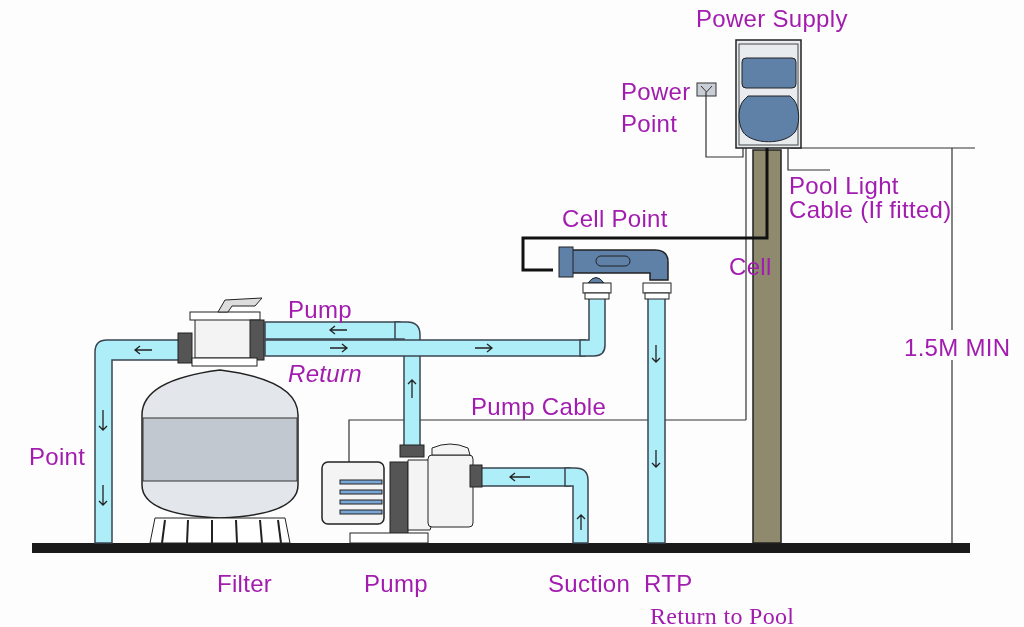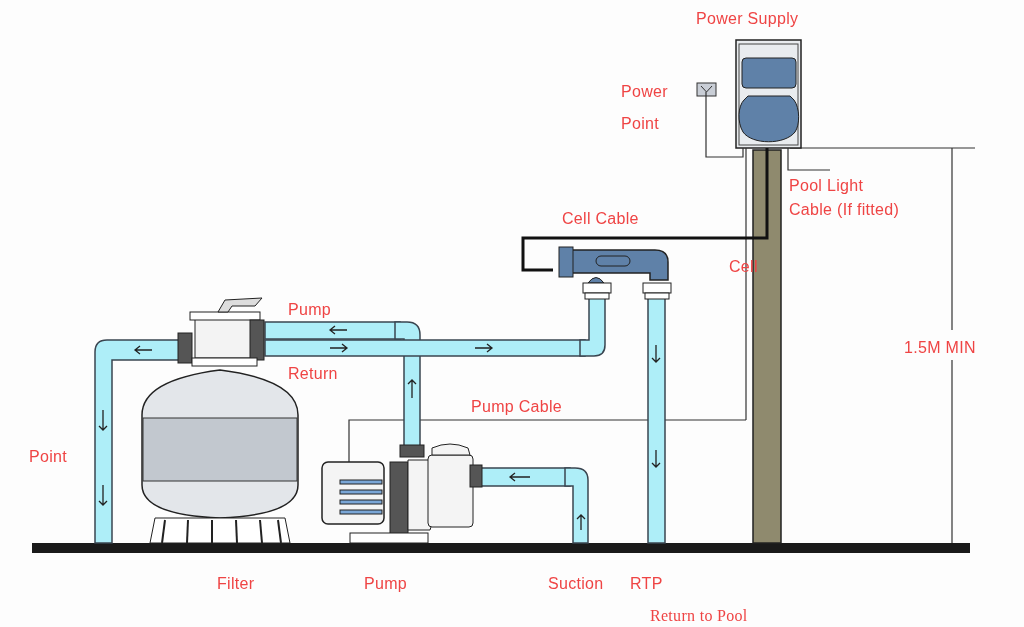--- a/index.html
+++ b/index.html
@@ -1,18 +1,18 @@
 <!DOCTYPE html>
 <html><head>
 <meta charset="utf-8">
 <style>
   html,body{margin:0;padding:0;background:#fdfdfd;}
   body{width:1024px;height:627px;position:relative;overflow:hidden;font-family:"Liberation Sans",sans-serif;}
   svg{position:absolute;left:0;top:0;}
-  .lbl{position:absolute;font-size:16px;color:#ef4444;white-space:nowrap;line-height:24px;letter-spacing:0.3px;}
+  .lbl{position:absolute;font-size:24px;color:#a21caf;white-space:nowrap;line-height:24px;letter-spacing:0.3px;}
 </style>
 </head>
 <body>
 
 <svg width="1024" height="627" viewBox="0 0 1024 627">
 
   <rect x="32" y="543" width="938" height="10" fill="#1a1a1a"></rect>
 
   <g>
     <rect x="753" y="150" width="28" height="393" fill="#8f8a6e" stroke="#222" stroke-width="1.5"></rect>
@@ -121,24 +121,24 @@
     <rect x="470" y="465" width="12" height="22" fill="#555" stroke="#222"></rect>
     <rect x="350" y="533" width="78" height="10" fill="#fff" stroke="#222"></rect>
   </g>
 </svg>
 
 <div class="lbl" style="left:696px;top:7px;">Power Supply</div>
 <div class="lbl" style="left:621px;top:80px;">Power</div>
 <div class="lbl" style="left:621px;top:112px;">Point</div>
 <div class="lbl" style="left:789px;top:174px;">Pool Light</div>
 <div class="lbl" style="left:789px;top:198px;">Cable (If fitted)</div>
-<div class="lbl" style="left:562px;top:207px;">Cell Cable</div>
+<div class="lbl" style="left:562px;top:207px;">Cell Point</div>
 <div class="lbl" style="left:681px;top:255px;margin-left:48px;">Cell</div>
 <div class="lbl" style="left:288px;top:298px;">Pump</div>
-<div class="lbl" style="left:288px;top:362px;">Return</div>
+<div class="lbl" style="left:288px;top:362px;font-style:italic;">Return</div>
 <div class="lbl" style="left:471px;top:395px;text-align:center;">Pump Cable</div>
 <div class="lbl" style="left:29px;top:445px;">Point</div>
 <div class="lbl" style="left:904px;top:336px;background:#fdfdfd;">1.5M MIN</div>
 <div class="lbl" style="left:193px;top:572px;margin-left:24px;">Filter</div>
 <div class="lbl" style="left:364px;top:572px;">Pump</div>
 <div class="lbl" style="left:548px;top:572px;">Suction</div>
-<div class="lbl" style="left:630px;top:572px;">RTP</div>
+<div class="lbl" style="left:644px;top:572px;">RTP</div>
 <div class="lbl" style="left:650px;top:604px;font-family:Liberation Serif, serif;">Return to Pool</div>
 
 </body></html>

